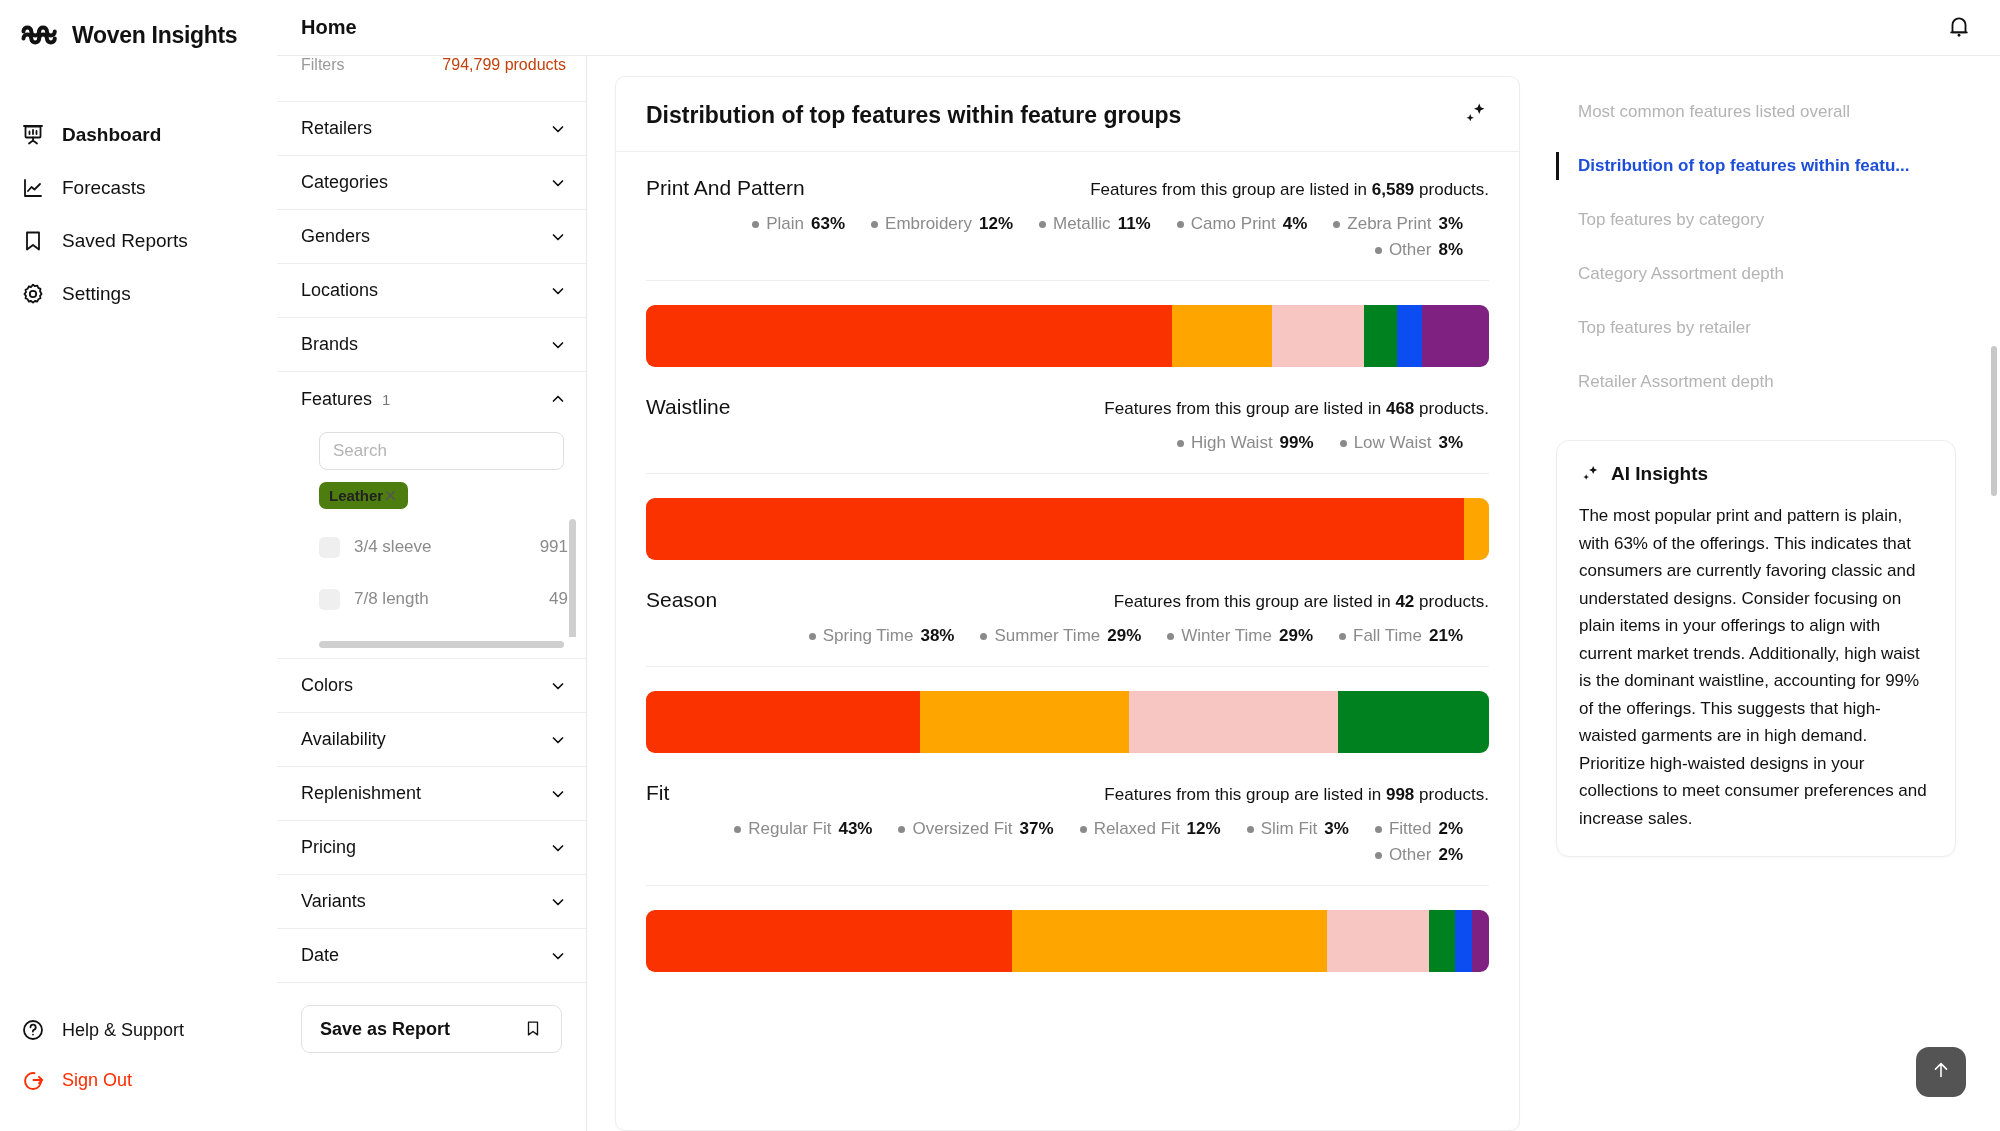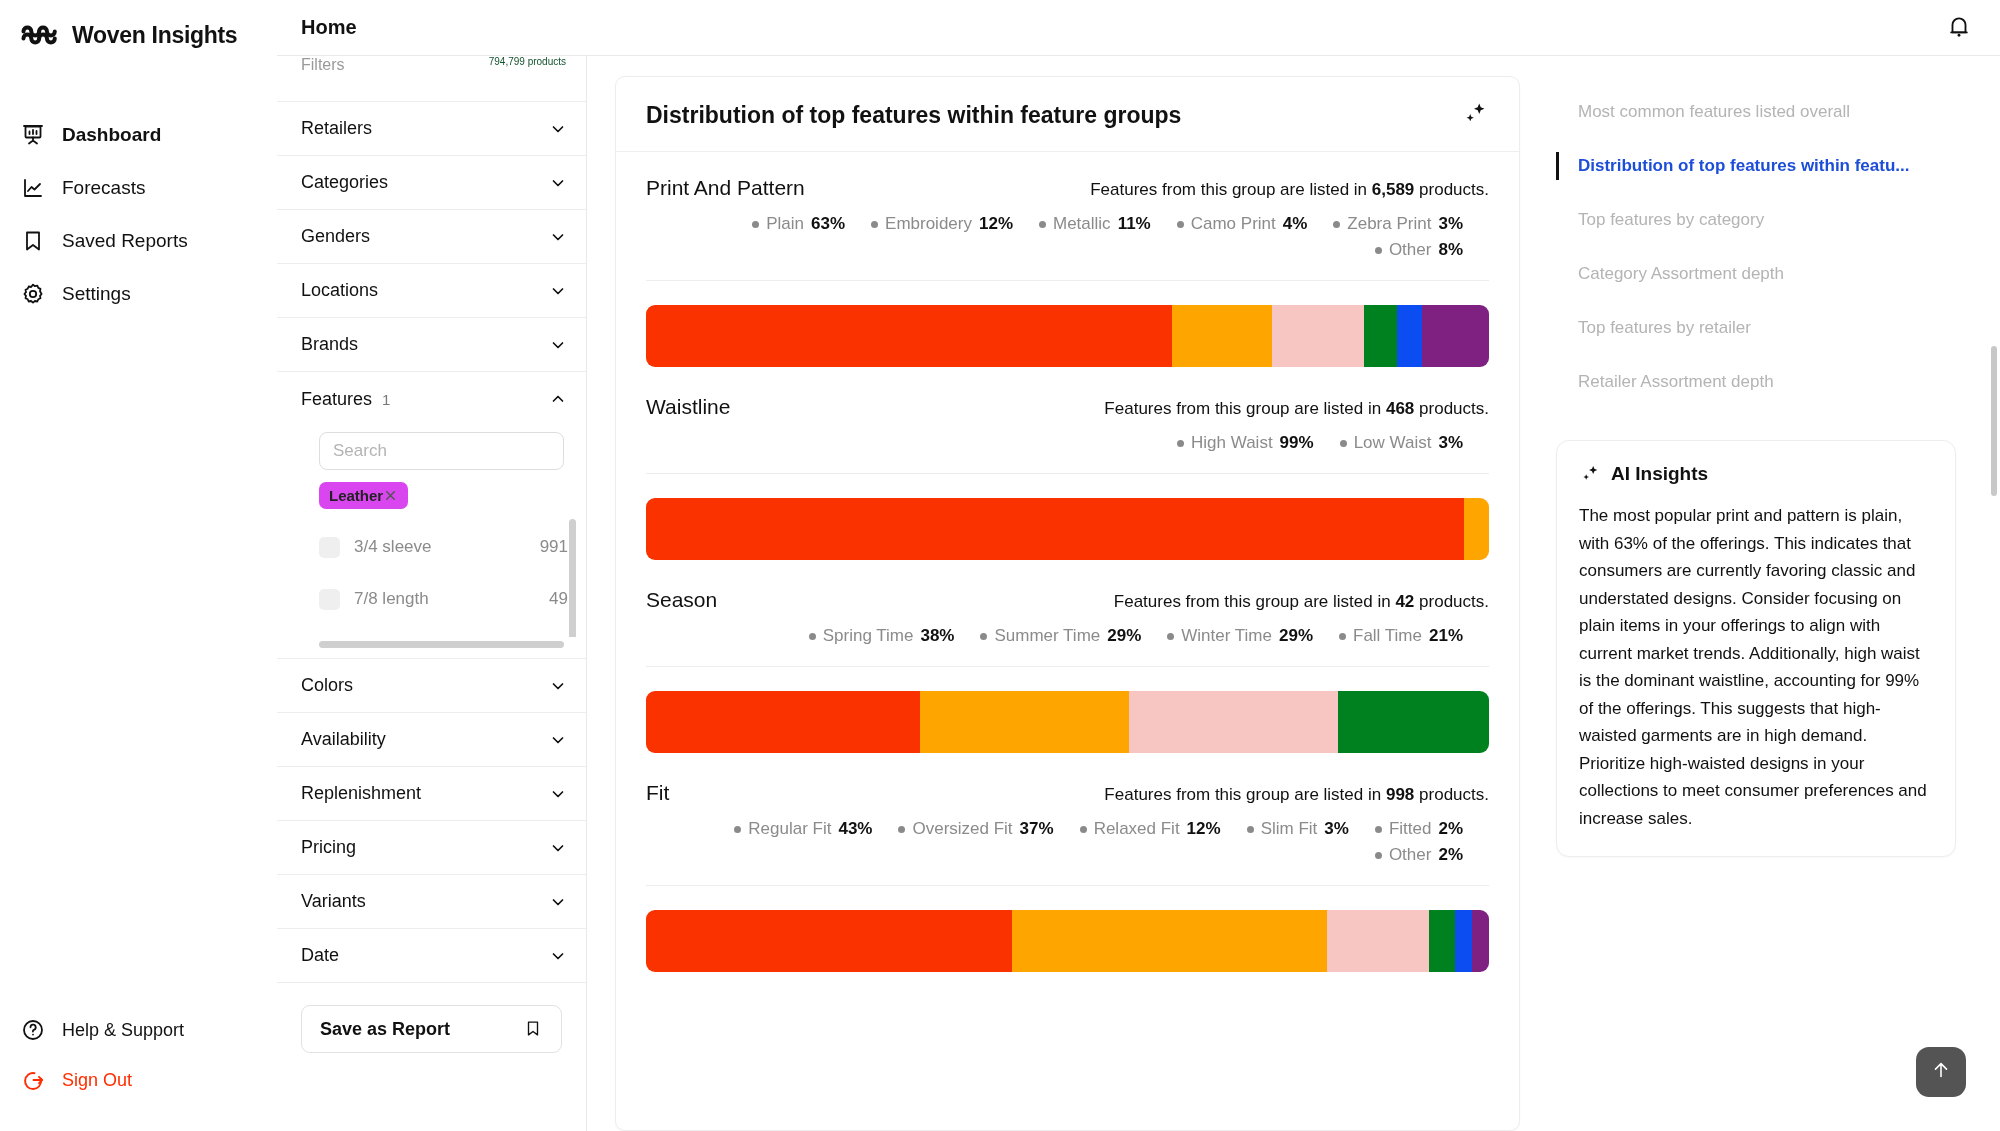--- a/index.html
+++ b/index.html
@@ -50,21 +50,21 @@
   
   .filterpanel {
     width: 310px; flex: 0 0 310px; border-right: 1px solid #e9e9e9;
     display: flex; flex-direction: column; background: #fff; overflow: hidden;
   }
   .filters-head {
     height: 46px; display: flex; align-items: flex-start; justify-content: space-between;
     padding: 0 20px 0 24px; border-bottom: 1px solid #ededed;
     color: #9a9a9a; font-size: 16px;
   }
-  .filters-count { font-size: 10px; color: #14532d; }
+  .filters-count { font-size: 16px; color: #c2410c; }
   .filter-row {
     height: 54px; display: flex; align-items: center; justify-content: space-between;
     padding: 0 20px 0 24px; border-bottom: 1px solid #ededed;
     font-size: 18px; color: #111; cursor: pointer; flex: 0 0 auto;
   }
   .filter-row .fr-left { display: flex; align-items: baseline; gap: 10px; }
   .filter-badge { font-size: 15px; color: #777; }
   .chev { width: 16px; height: 16px; flex: 0 0 16px; }
   .chev svg { display:block; }
 
@@ -72,21 +72,21 @@
   .search-wrap { padding: 6px 22px 0 42px; }
   .search-input {
     width: 100%; height: 38px; border: 1px solid #dedede; border-radius: 8px;
     padding: 0 13px; font-size: 17px; color: #333; outline: none;
     font-family: "Liberation Sans", sans-serif; background: #fff;
   }
   .search-input::placeholder { color: #b4b4b4; }
   .chips { padding: 12px 22px 4px 42px; display:flex; flex-wrap: wrap; gap: 8px;}
   .chip {
     display: inline-flex; align-items: center; gap: 0;
-    background: #d946ef; border-radius: 7px; padding: 5px 10px;
+    background: #4d7c0f; border-radius: 7px; padding: 5px 10px;
     font-size: 15px; color: #222; font-weight: bold; cursor: pointer;
   }
   .chip-x { width: 15px; height: 15px; }
   .featlist { padding: 8px 18px 0 42px; position: relative; max-height: 124px; overflow: hidden;}
   .featrow { display: flex; align-items: center; height: 52px; gap: 14px; cursor: pointer; }
   .cbox { width: 21px; height: 21px; border-radius: 5px; background: #efefef; flex: 0 0 21px; }
   .feat-label { flex: 1; font-size: 17px; color: #8b8b8b; }
   .feat-count { font-size: 17px; color: #8b8b8b; }
   .vscroll {
     position: absolute; right: 10px; top: 6px; width: 7px; height: 128px;

